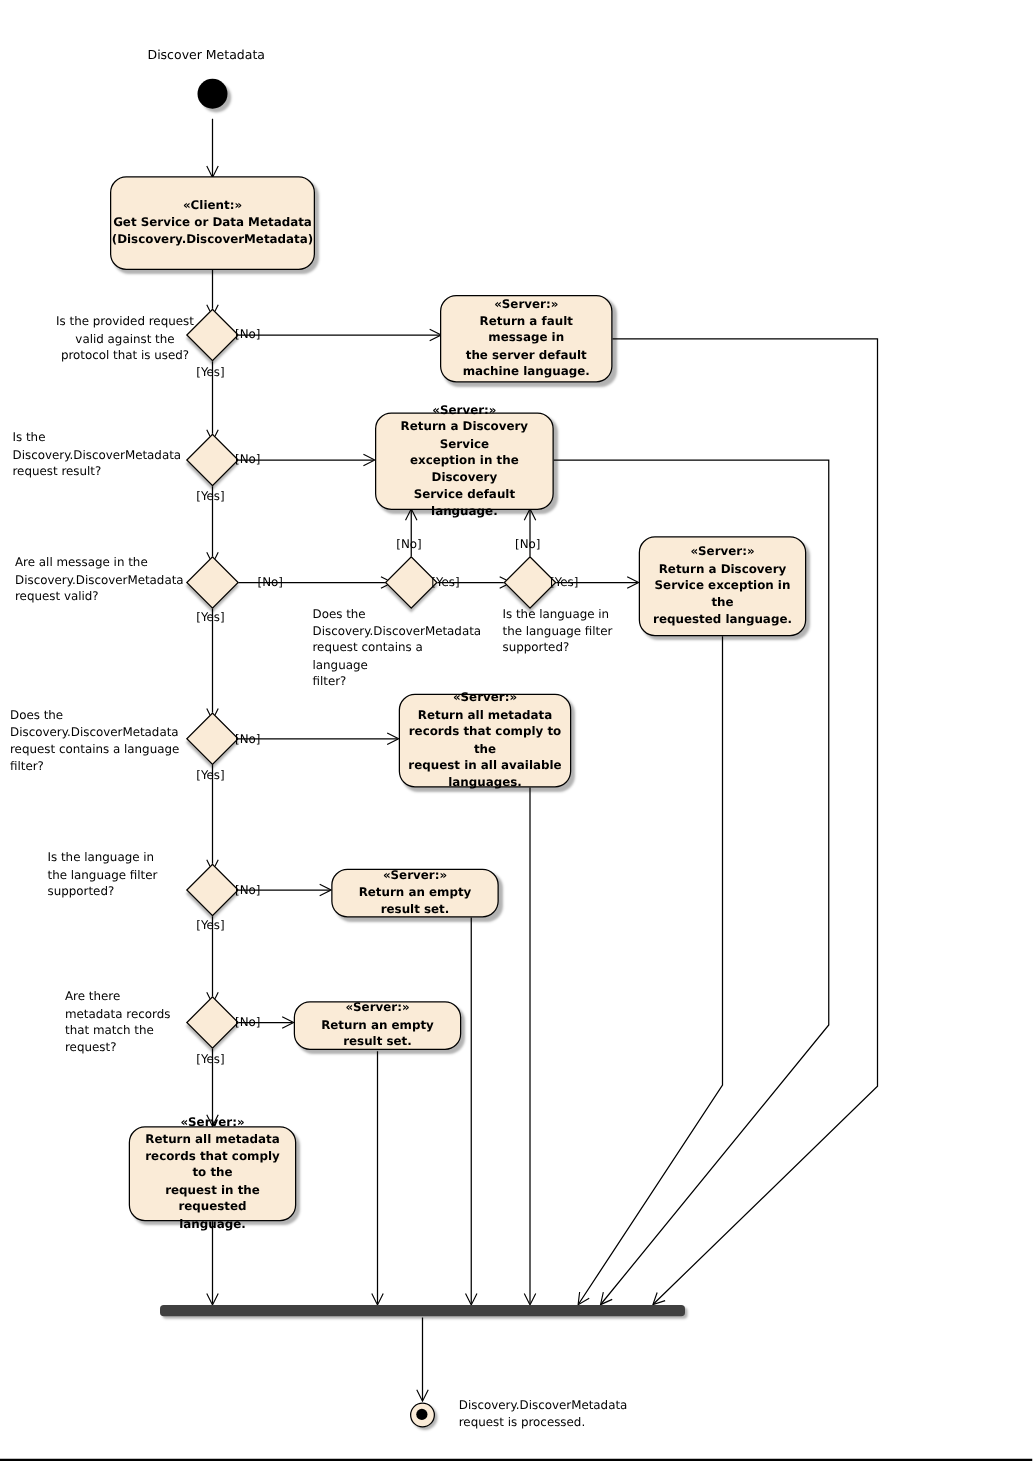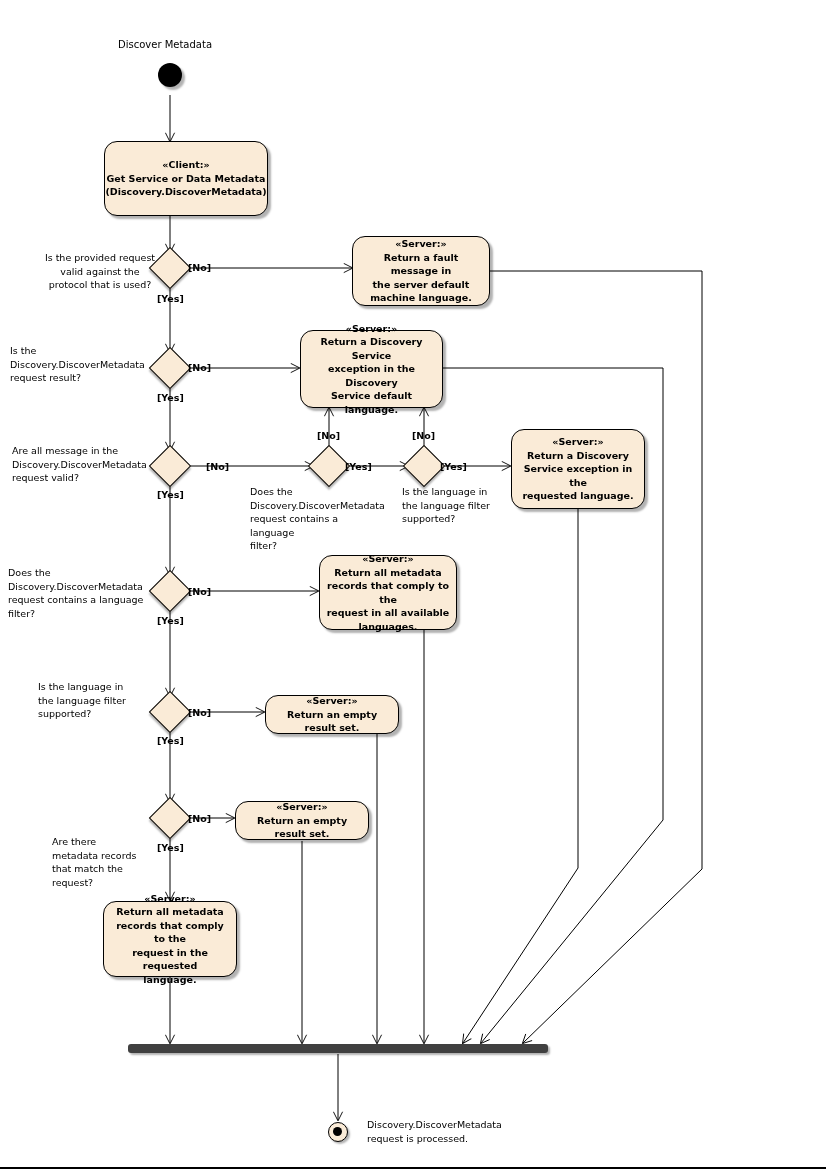--- a/index.html
+++ b/index.html
@@ -32,21 +32,20 @@
     color: #000000;
     line-height: 13.5px;
     white-space: pre-line;
   }
   .lbl-guard {
     position: absolute;
     font-size: 9.5px;
     color: #000000;
     line-height: 12px;
     white-space: nowrap;
-    font-weight: bold;
   }
   .act {
     position: absolute;
     box-sizing: border-box;
     background: #faebd7;
     border: 1px solid #000000;
     border-radius: 13px;
     display: flex;
     align-items: center;
     justify-content: center;
@@ -175,21 +174,21 @@
       <polyline points="490,271 702,271 702,869 523,1043" marker-end="url(#ah)"></polyline>
 
       <line x1="338" y1="1054" x2="338" y2="1120" marker-end="url(#ah)"></line>
     </g>
   </svg>
 
   <div class="diagram-title" style="left:118px; top:39px;">Discover Metadata</div>
 
   <div class="initial-node" style="left:158px; top:63px;"></div>
 
-  <div class="act" style="left:104px; top:141px; width:164px; height:75px;">«Client:»
+  <div class="act" style="left:88px; top:141px; width:164px; height:75px;">«Client:»
 Get Service or Data Metadata
 (Discovery.DiscoverMetadata)</div>
 
   <div class="diamond" style="left:155px; top:253px;"></div>
   <div class="lbl" style="left:40px; top:251px; width:120px; text-align:center;">Is the provided request
 valid against the
 protocol that is used?</div>
   <div class="lbl-guard" style="left:188px; top:262px;">[No]</div>
   <div class="lbl-guard" style="left:157px; top:293px;">[Yes]</div>
 
@@ -255,21 +254,21 @@
   <div class="lbl" style="left:38px; top:680px; width:120px; text-align:left;">Is the language in
 the language filter
 supported?</div>
   <div class="lbl-guard" style="left:188px; top:707px;">[No]</div>
   <div class="lbl-guard" style="left:157px; top:735px;">[Yes]</div>
 
   <div class="act" style="left:265px; top:695px; width:134px; height:39px;">«Server:»
 Return an empty result set.</div>
 
   <div class="diamond" style="left:155px; top:803px;"></div>
-  <div class="lbl" style="left:52px; top:791px; width:110px; text-align:left;margin-top:44px;">Are there
+  <div class="lbl" style="left:52px; top:791px; width:110px; text-align:left;">Are there
 metadata records
 that match the
 request?</div>
   <div class="lbl-guard" style="left:188px; top:813px;">[No]</div>
   <div class="lbl-guard" style="left:157px; top:842px;">[Yes]</div>
 
   <div class="act" style="left:235px; top:801px; width:134px; height:39px;">«Server:»
 Return an empty result set.</div>
 
   <div class="act" style="left:103px; top:901px; width:134px; height:76px;">«Server:»

